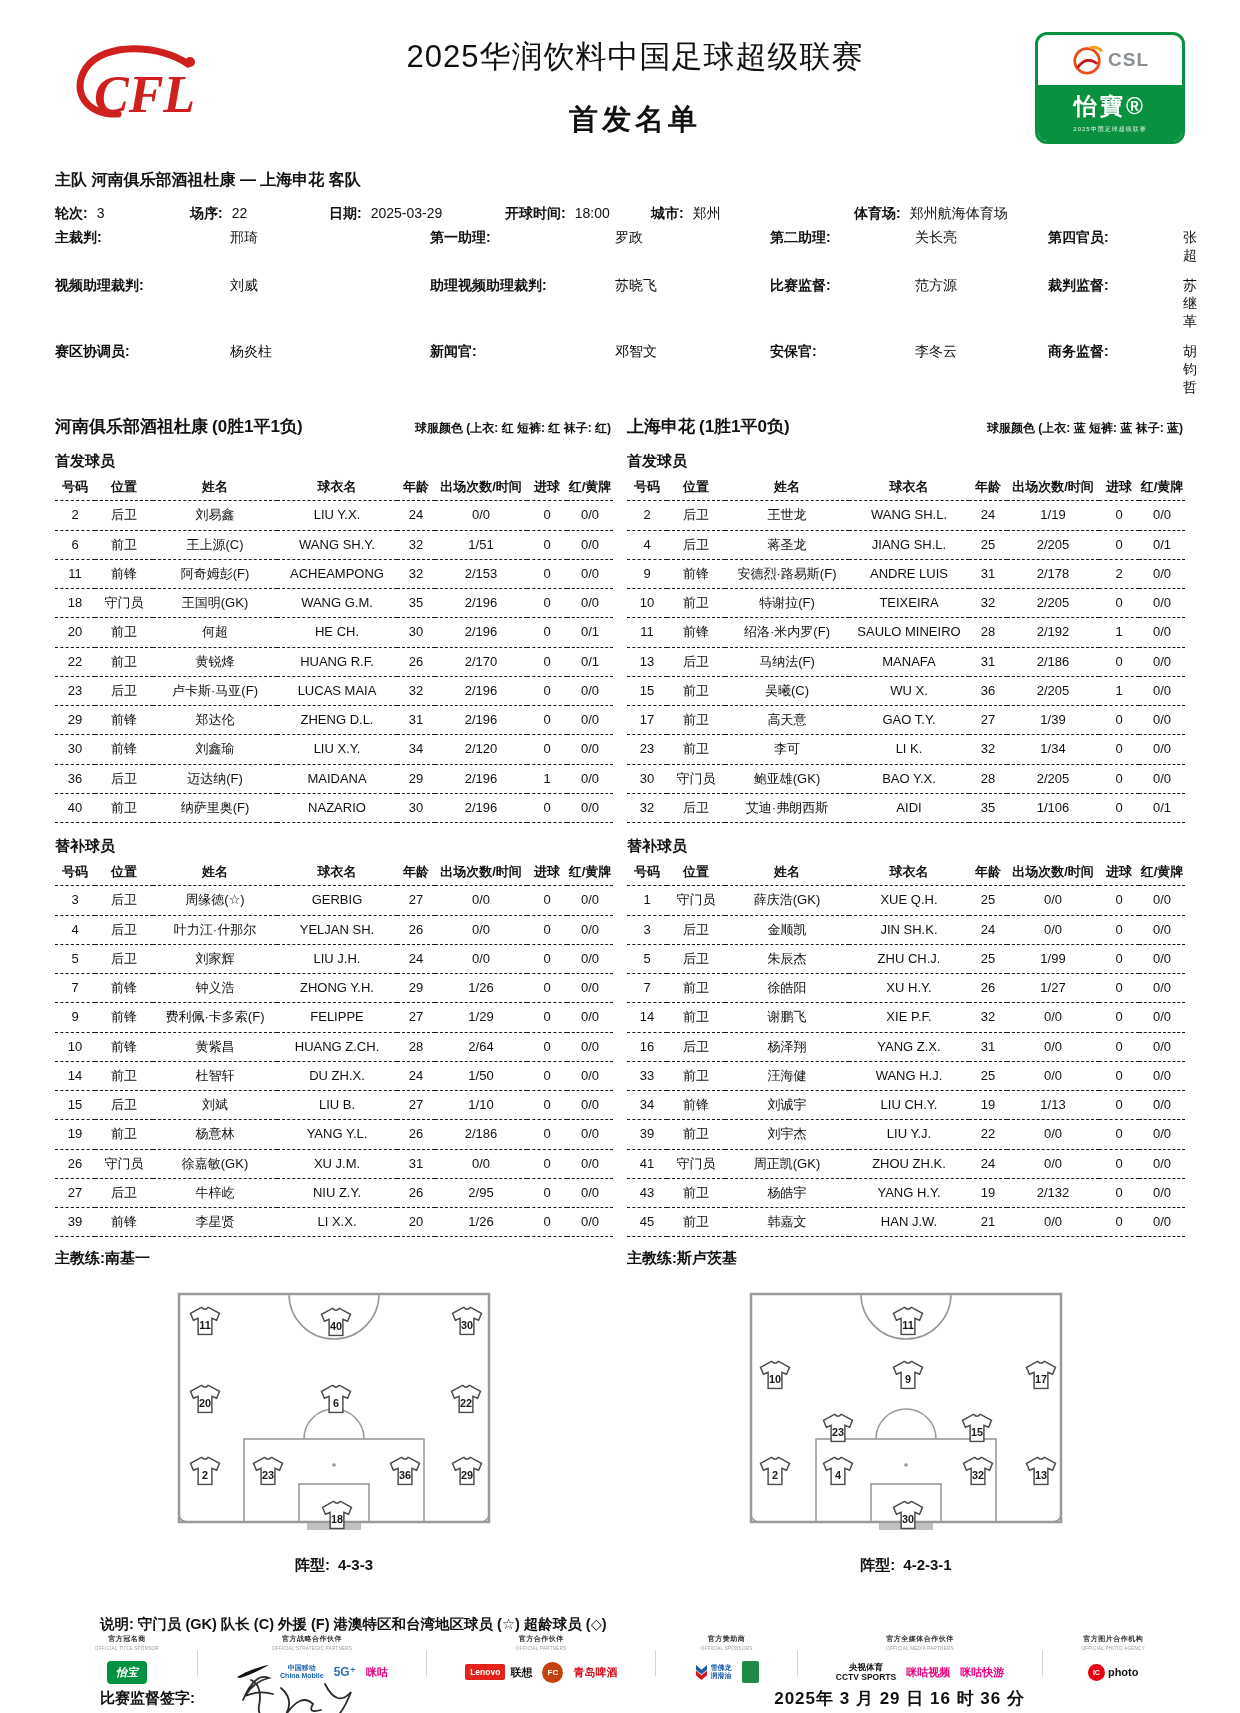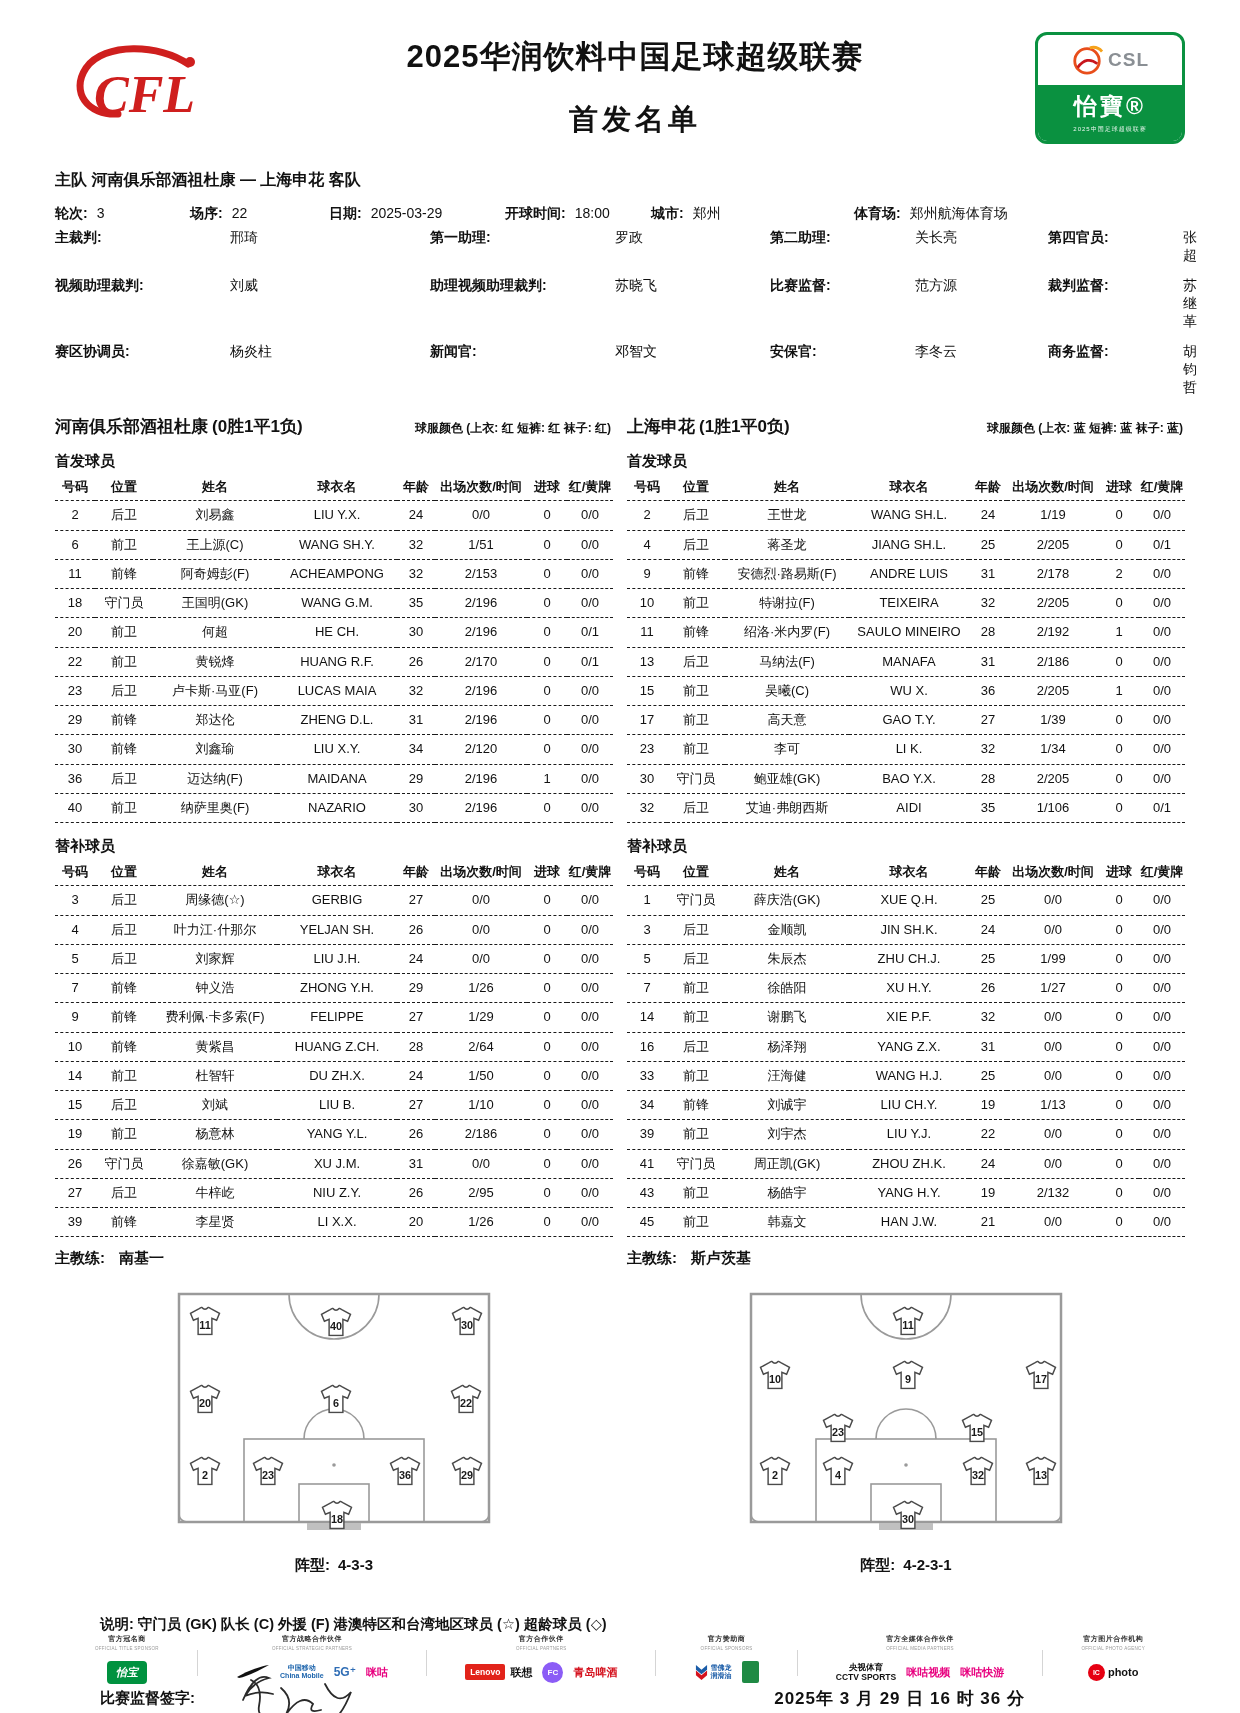--- a/index.html
+++ b/index.html
@@ -3,21 +3,21 @@
 <meta charset="utf-8">
 <style>
   html,body{margin:0;padding:0;background:#ffffff;}
   body{width:1240px;height:1713px;position:relative;font-family:"Liberation Sans","DejaVu Sans",sans-serif;color:#111;overflow:hidden;}
   .page{padding:0 55px;}
 
   
   .header{display:flex;align-items:center;margin-top:32px;}
   .cfl-wrap{width:180px;display:flex;justify-content:center;}
   .titles{flex:1;text-align:center;}
-  .t1{font-size:31px;font-weight:700;letter-spacing:1px;}
+  .t1{font-size:31px;font-weight:400;letter-spacing:1px;}
   .t2{font-size:29px;font-weight:900;letter-spacing:4px;margin-top:22px;}
   .csl-badge{width:150px;height:112px;border:3px solid #0a9140;border-radius:12px;display:flex;flex-direction:column;overflow:hidden;background:#fff;box-sizing:border-box;}
   .csl-top{flex:1;display:flex;align-items:center;justify-content:center;gap:5px;}
   .csl-txt{font-weight:900;color:#8a8f94;font-size:19px;letter-spacing:1px;}
   .csl-bottom{background:#0a9140;color:#fff;text-align:center;padding:6px 0 7px;}
   .yb{font-size:23px;font-weight:900;letter-spacing:3px;}
   .yb-cap{font-size:6px;margin-top:3px;opacity:.92;letter-spacing:1px;}
 
   
   .match-line{font-size:16px;font-weight:900;margin-top:26px;}
@@ -36,21 +36,21 @@
   .teams{display:flex;gap:14px;margin-top:12px;}
   .team{width:558px;}
   .team-header{display:flex;align-items:baseline;}
   .team-name{font-size:17px;font-weight:900;}
   .team-record{font-size:17px;font-weight:900;margin-left:4px;}
   .team-kit{font-size:12px;font-weight:900;margin-left:auto;padding-right:2px;}
   .sec-label{font-size:15px;font-weight:900;margin:14px 0 4px;}
   .tbl{display:grid;grid-template-columns:40px 58px 124px 120px 38px 92px 40px 46px;font-size:13px;}
   .tbl .cell{border-bottom:1.5px dashed #1a1a1a;padding:6px 1px;display:flex;align-items:center;justify-content:center;text-align:center;line-height:1.25;}
   .tbl .hc{font-weight:900;font-size:13px;padding:4px 0 5px;}
-  .coach-line{font-size:15px;font-weight:900;margin-top:12px;display:flex;gap:14px;}
+  .coach-line{font-size:15px;font-weight:900;margin-top:12px;display:flex;}
 
   
   .pitch{position:relative;width:314px;height:238px;margin:24px auto 0;}
   .pitch svg.bg{position:absolute;left:0;top:0;}
   .jersey{position:absolute;transform:translate(-50%,-50%);width:32px;height:29px;}
   .formation{text-align:center;font-weight:700;font-size:15px;margin-top:26px;display:flex;justify-content:center;gap:8px;}
 
   
   .note{font-size:14.5px;font-weight:900;margin:40px 0 0 45px;}
   .sig-row{display:flex;align-items:center;margin:28px 0 0 45px;height:72px;}
@@ -65,21 +65,21 @@
   .fg-sub{font-size:4.5px;color:#999;margin-top:2px;letter-spacing:.3px;}
   .fg-logos{margin-top:8px;display:flex;align-items:center;justify-content:center;gap:10px;min-height:26px;}
   .fsep{width:1px;height:26px;background:#d5d5d5;margin-top:16px;}
   .lg{display:inline-flex;align-items:center;gap:3px;font-weight:bold;white-space:pre-line;}
   .lg.yibao{background:#00923f;color:#fff;border-radius:4px;padding:4px 9px;font-size:11px;font-style:italic;text-align:right;}
   .lg.cmcc{color:#1c64ac;font-size:7px;line-height:1.15;text-align:center;}
   .lg.g5{color:#2f6db5;font-size:12px;}
   .lg.migu{color:#e8007f;font-size:11px;}
   .lg.lenovo .box{background:#e2231a;color:#fff;font-size:8.5px;padding:3px 5px;border-radius:2px;font-weight:bold;}
   .lg.lenovo .cn{color:#111;font-size:11px;font-weight:900;margin-left:2px;}
-  .lg.eafc{background:#8b5cf6;color:#fff;border-radius:50%;width:21px;height:21px;display:inline-flex;align-items:center;justify-content:center;font-size:8px;}
+  .lg.eafc{background:#c2410c;color:#fff;border-radius:50%;width:21px;height:21px;display:inline-flex;align-items:center;justify-content:center;font-size:8px;}
   .lg.tsingtao{color:#d5121e;font-size:11px;}
   .lg.chevron .txt{color:#1a5ca8;font-size:7px;line-height:1.15;text-align:left;font-weight:bold;}
   .lg.greenbox{width:17px;height:22px;background:#1f8a44;border-radius:2px;}
   .lg.cctv{font-size:8.5px;line-height:1.2;color:#111;text-align:center;}
   .lg.icphoto .dot{background:#e60012;color:#fff;border-radius:50%;width:17px;height:17px;font-size:7px;display:inline-flex;align-items:center;justify-content:center;font-weight:bold;}
   .lg.icphoto .t{font-size:11px;color:#111;font-weight:900;}
 </style>
 </head>
 <body>
 

